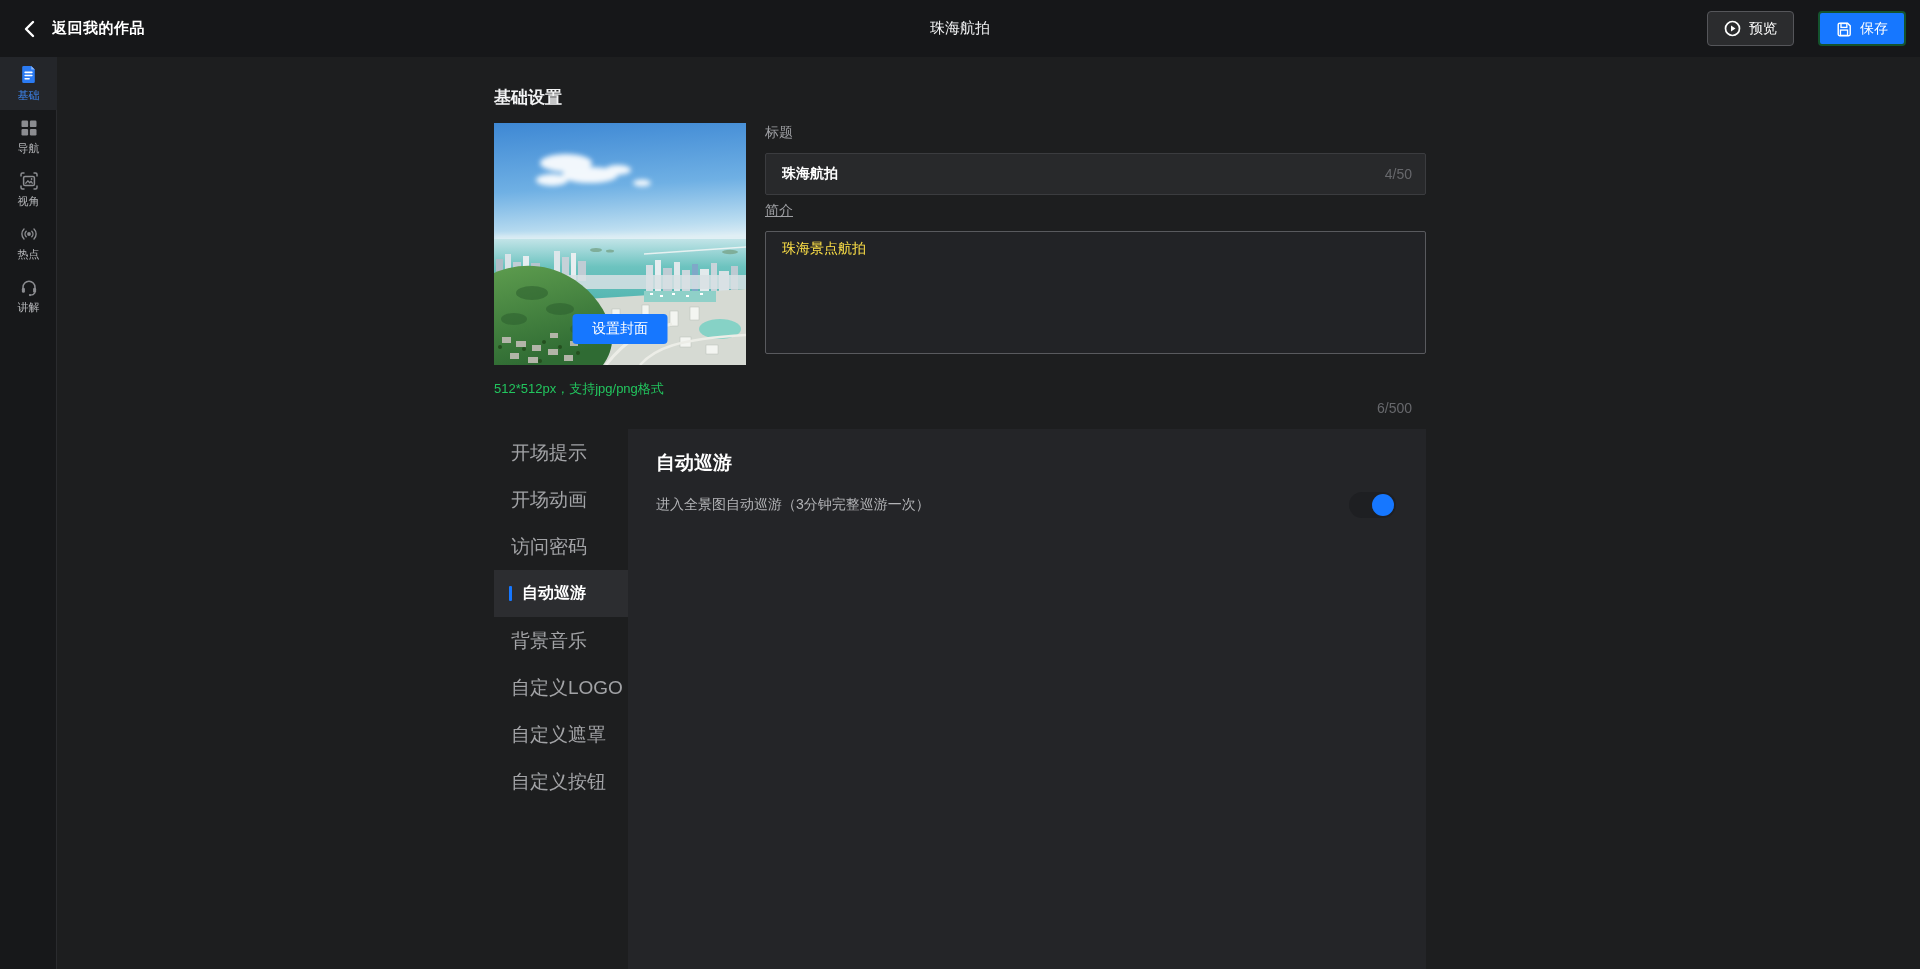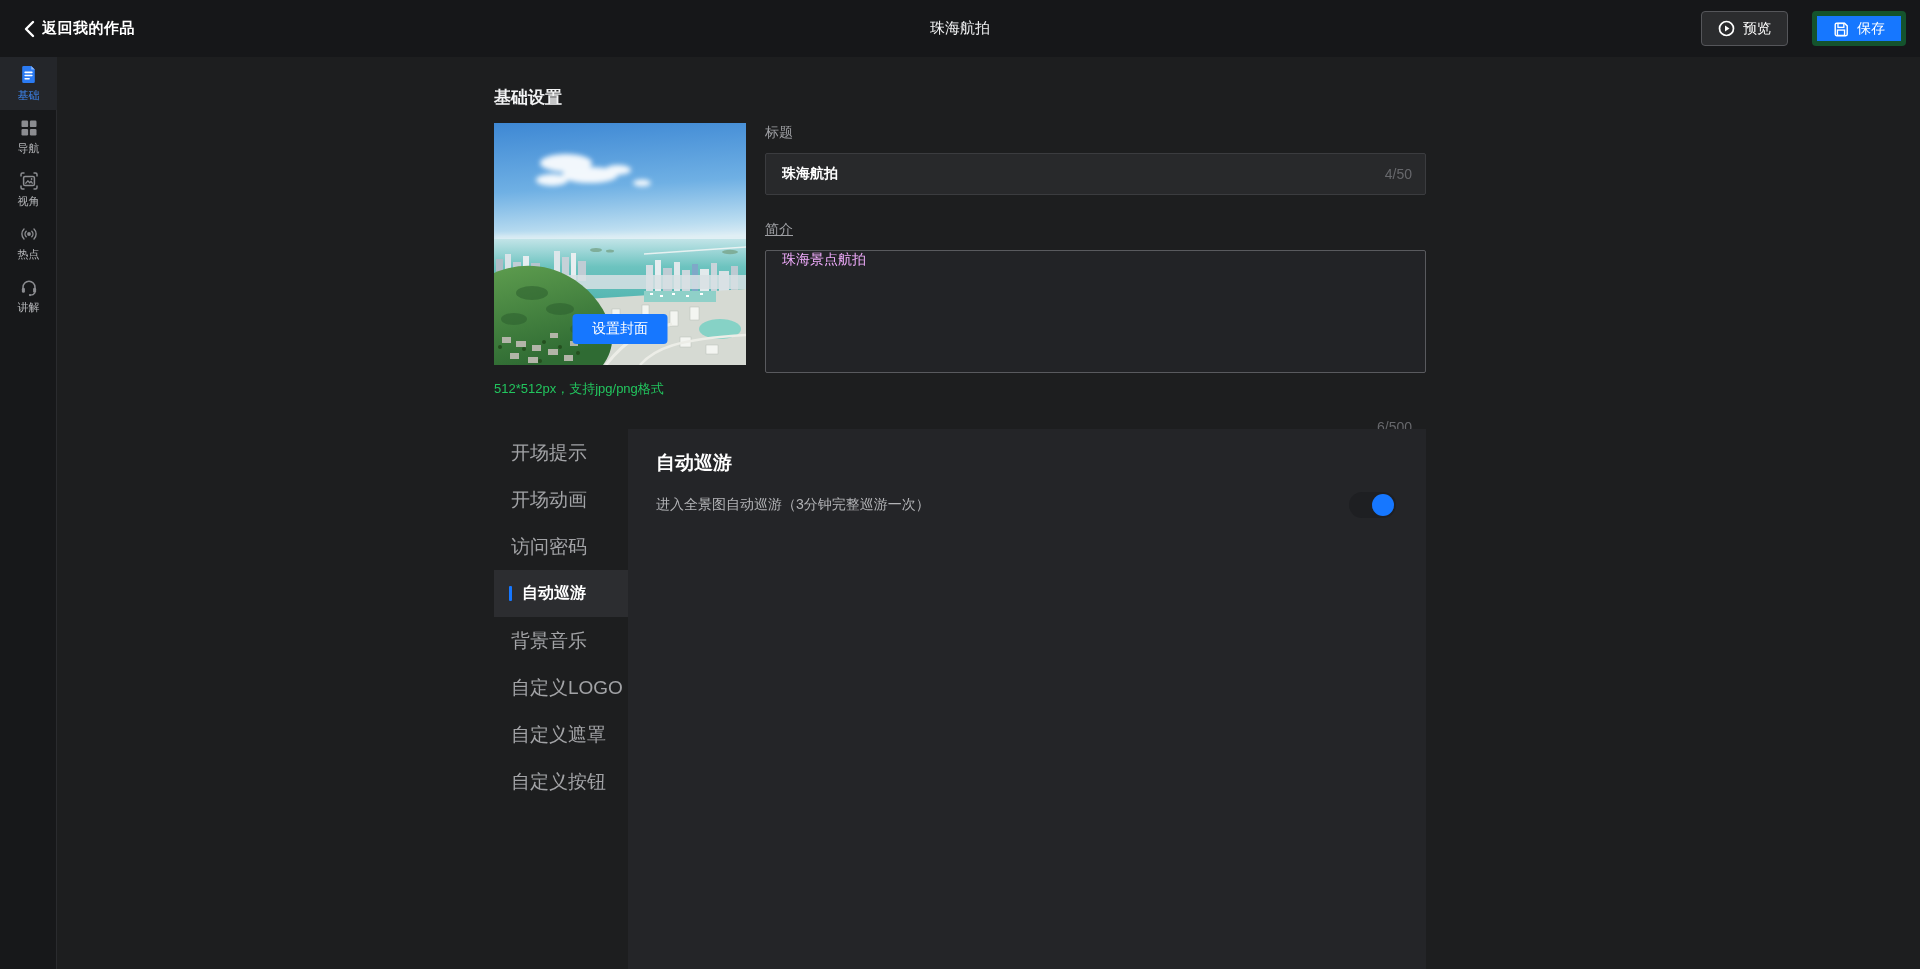--- a/index.html
+++ b/index.html
@@ -6,33 +6,33 @@
   html,body { width:1920px; height:969px; overflow:hidden; }
   body {
     font-family:"Liberation Sans","DejaVu Sans",sans-serif;
     background:#1d1e1f; color:#e8e9ea;
   }
   
   .topbar{
     position:absolute; left:0; top:0; width:1920px; height:57px;
     background:#161719; display:flex; align-items:center; z-index:30;
   }
-  .back-group{ display:flex; align-items:center; gap:4px; margin-left:22px; cursor:pointer; }
+  .back-group{ display:flex; align-items:center; gap:14px; margin-left:22px; cursor:pointer; }
   .back-label{ font-size:15px; font-weight:700; color:#ffffff; letter-spacing:.5px; }
   .topbar-title{
     position:absolute; left:0; right:0; text-align:center;
     font-size:15px; color:#f0f1f2; pointer-events:none;
   }
   .topbar-actions{ position:absolute; right:14px; top:11px; display:flex; gap:24px; }
   .btn{
     height:35px; display:flex; align-items:center; gap:8px; padding:0 16px;
     border-radius:4px; font-size:14px; color:#fff; cursor:pointer; white-space:nowrap;
   }
   .btn-preview{ background:#2b2c2e; border:1px solid #55565a;text-align:right; }
-  .btn-save{ background:#1677ff; border:5px solid #14532d; }
+  .btn-save{ background:#1677ff; border:2px solid #14532d; }
   
   .sidebar{
     position:absolute; left:0; top:57px; width:57px; bottom:0;
     background:#17181a; border-right:1px solid #2a2b2e; z-index:20;
   }
   .side-item{
     width:57px; height:53px; display:flex; flex-direction:column;
     align-items:center; justify-content:center; gap:3px; cursor:pointer;
   }
   .side-item .lbl{ font-size:11px; color:#b6b7ba; }
@@ -64,25 +64,25 @@
   .field-label{ font-size:14px; color:#9fa0a4; }
   .field-wrap{ position:relative; }
   .title-input{
     width:661px; height:42px; margin-top:11px; background:#28292b;
     border:1px solid #3b3c3f; border-radius:2px; color:#ffffff;
     font-size:14px; font-weight:700; padding:0 60px 0 16px; outline:none;
     font-family:"Liberation Sans","DejaVu Sans",sans-serif;
   }
   .counter{ position:absolute; font-size:14px; color:#67686c; }
   .counter-title{ right:14px; top:24px; }
-  .desc-label{ display:block; margin-top:26px;text-decoration:underline; }
+  .desc-label{ display:block; margin-top:7px;text-decoration:underline; }
   .desc-area{
     width:661px; height:123px; margin-top:11px; background:#222326;
-    border:1px solid #595a5e; border-radius:2px; color:#f0abfc;
-    font-size:14px; padding:0 16px; outline:none; resize:none;
+    border:1px solid #595a5e; border-radius:2px; color:#fde047;
+    font-size:14px; padding:8px 16px; outline:none; resize:none;
     font-family:"Liberation Sans","DejaVu Sans",sans-serif;
   }
   .counter-desc{ right:14px; top:180px; }
   
   .tabs-col{ position:absolute; left:436px; top:372px; width:134px; }
   .tab-item{
     height:47px; display:flex; align-items:center; padding-left:17px;
     font-size:19px; color:#a2a3a6; cursor:pointer; position:relative;
   }
   .tab-item.active{

